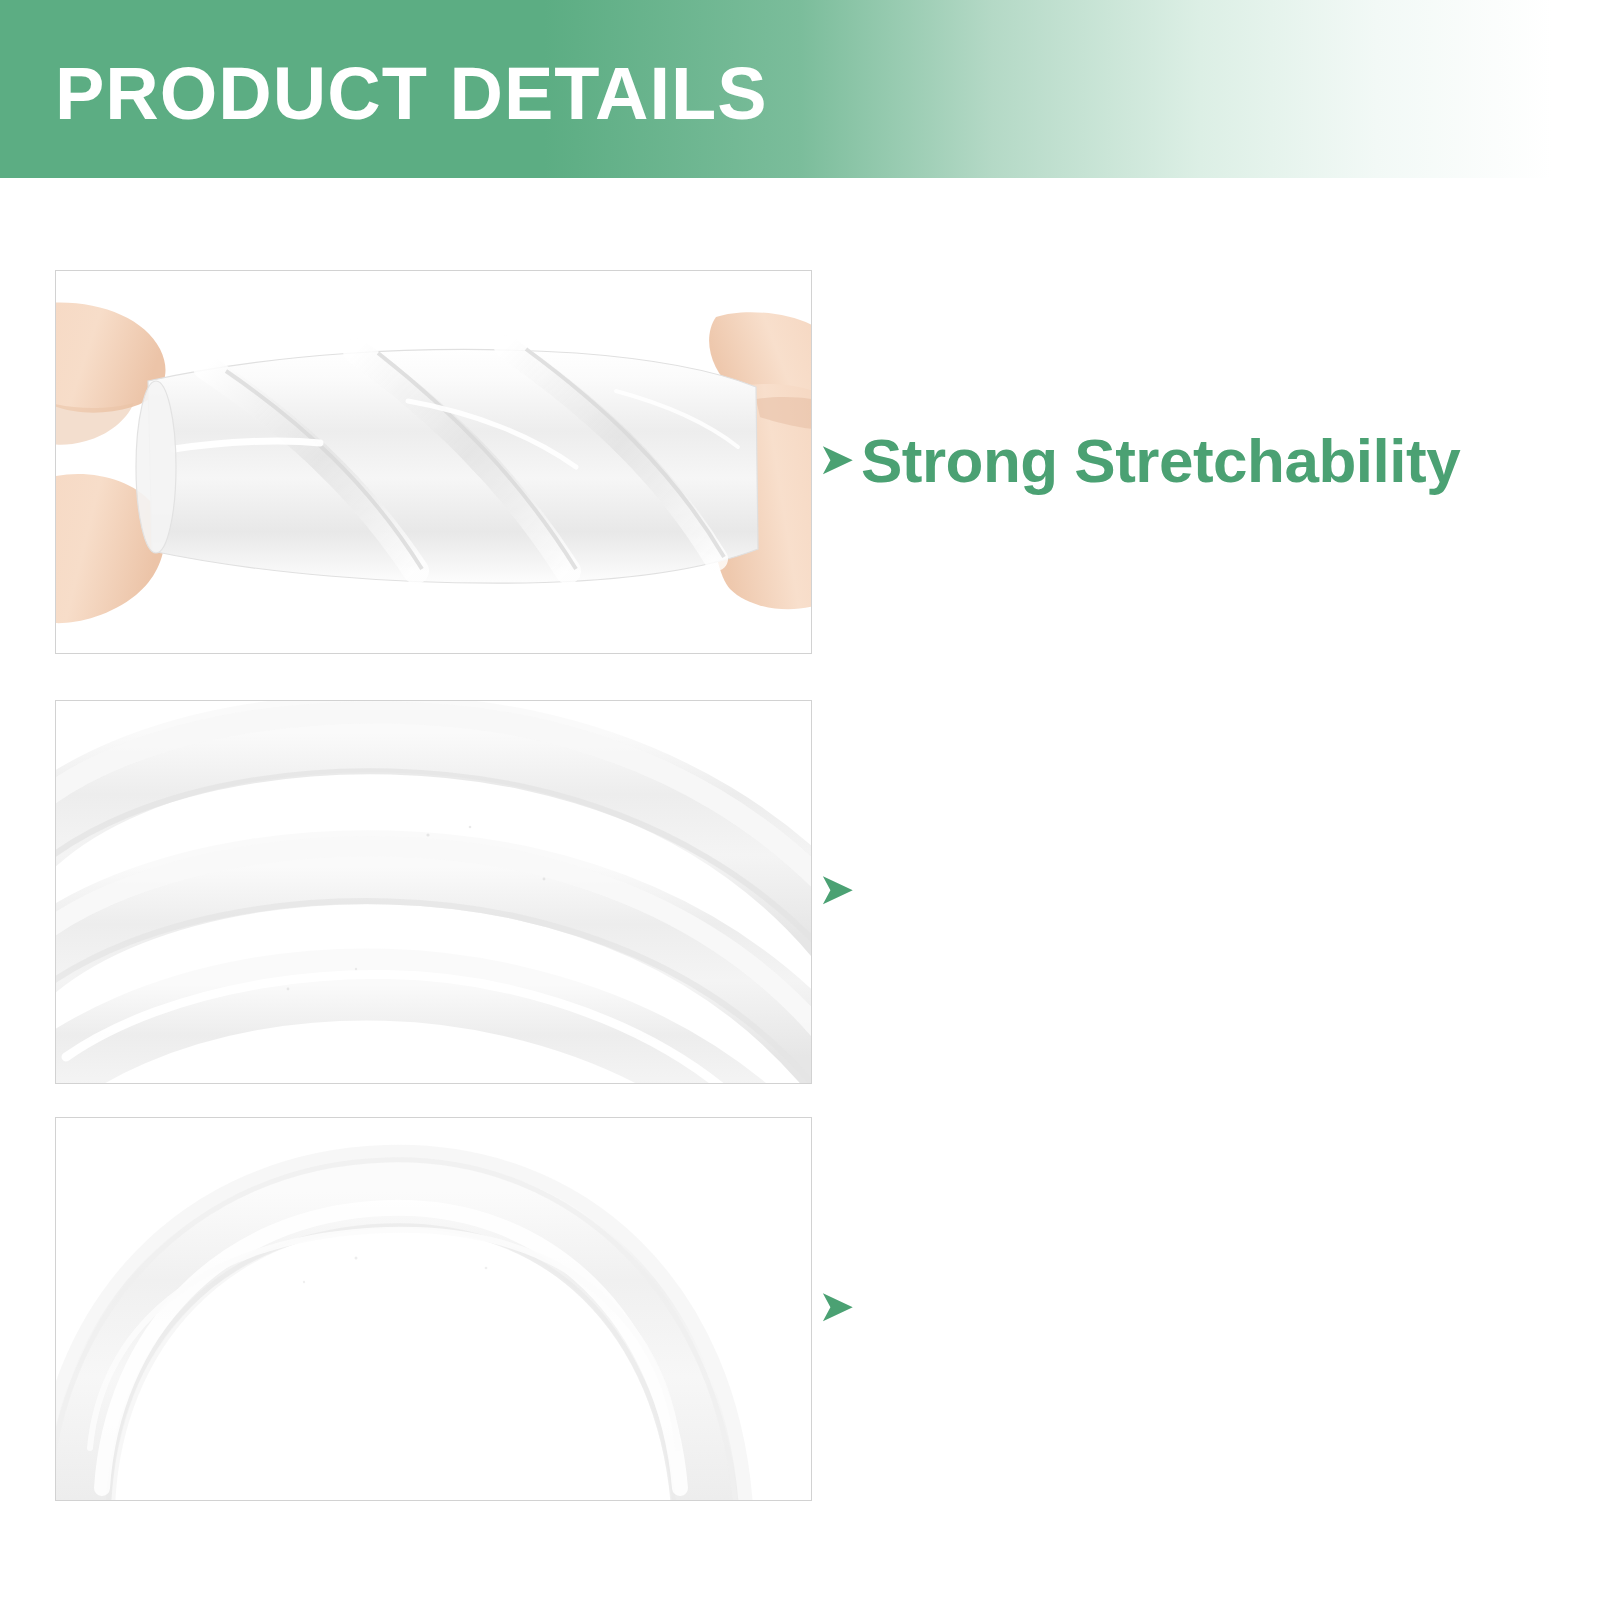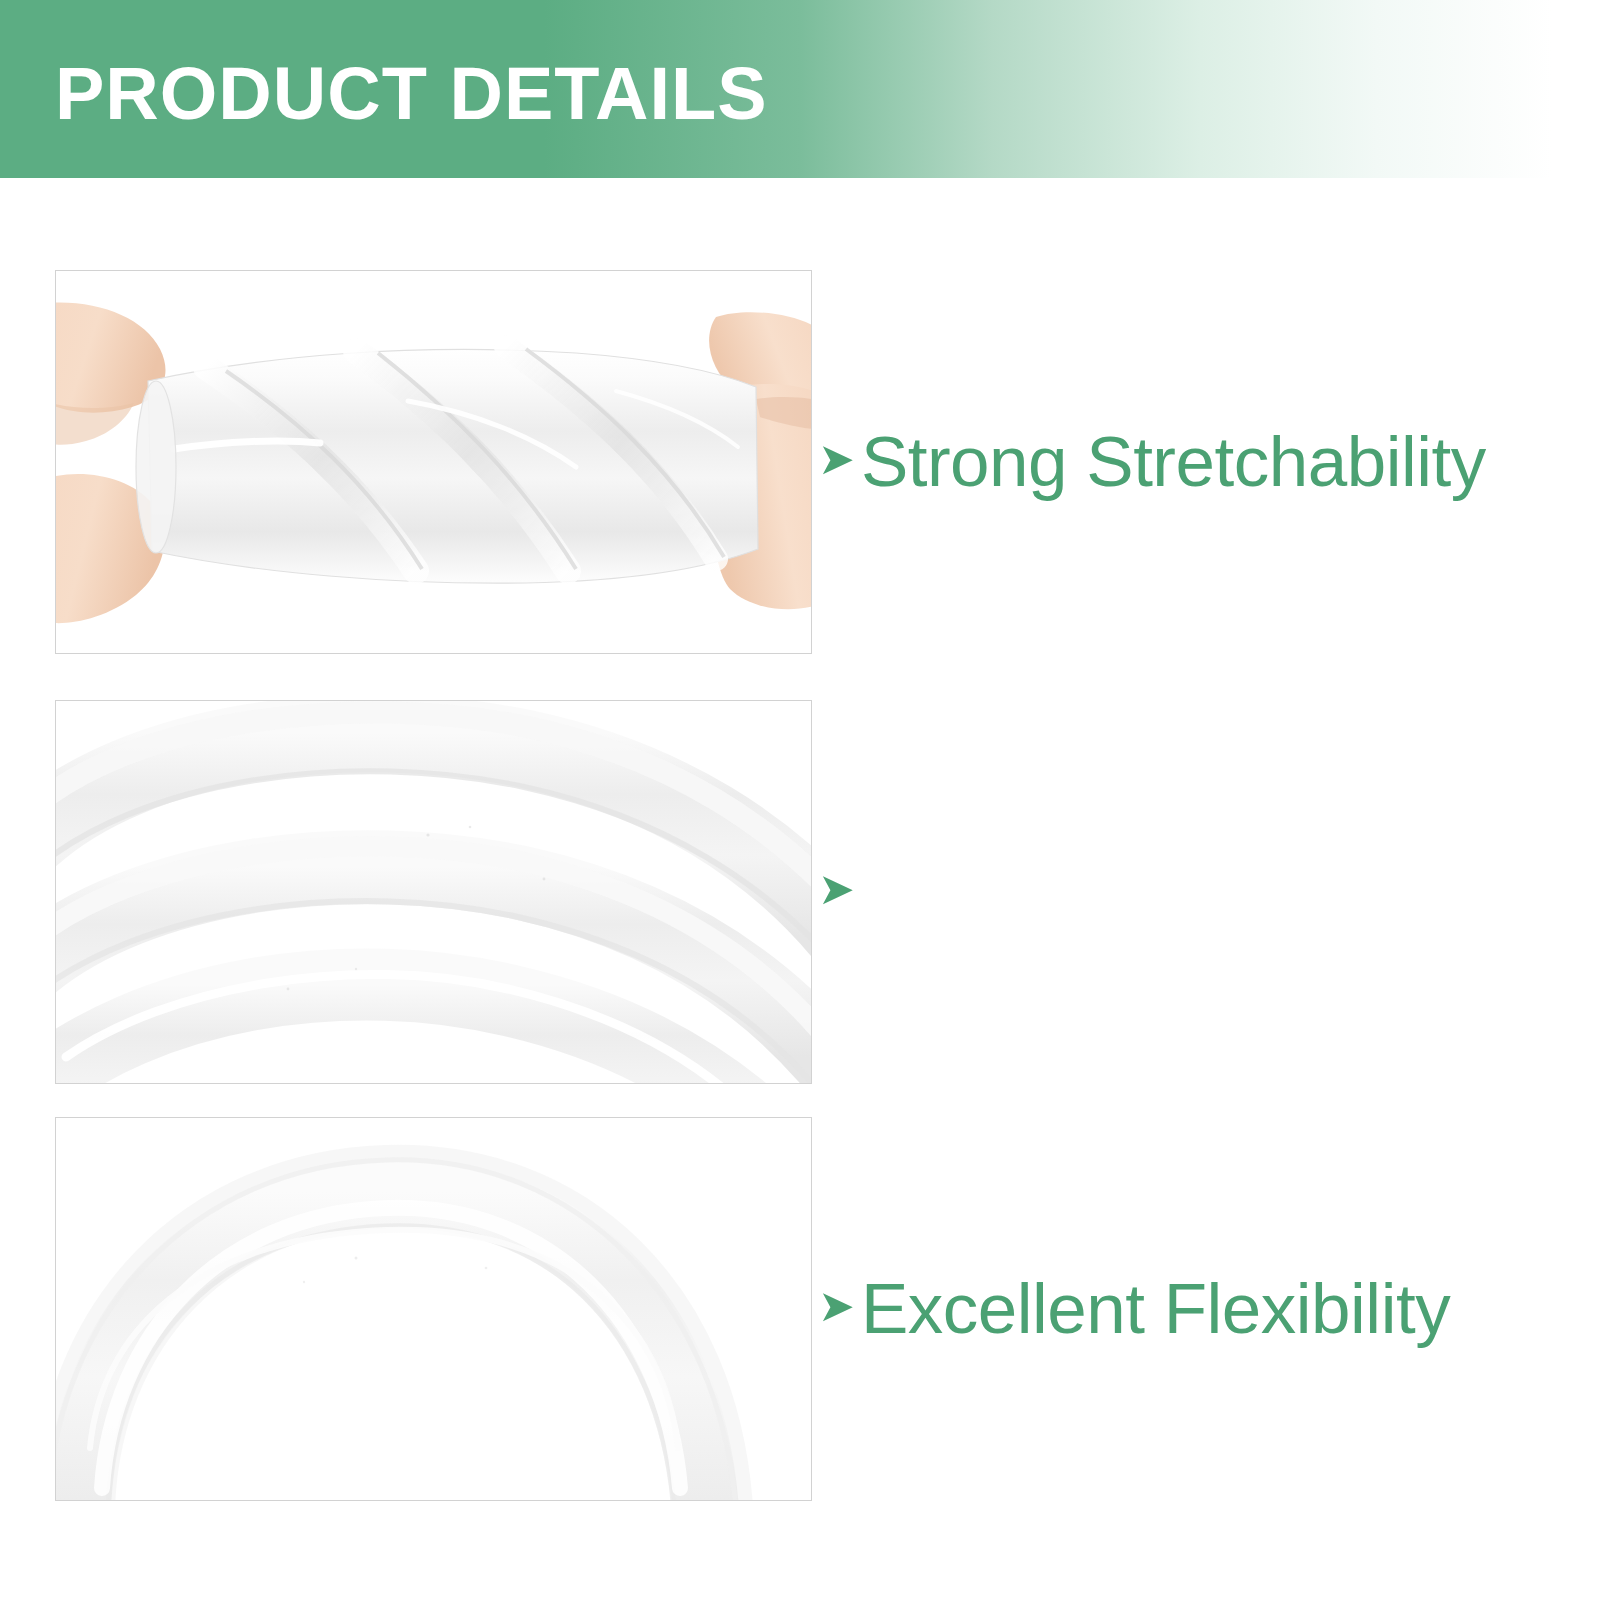--- a/index.html
+++ b/index.html
@@ -82,22 +82,22 @@
   }
   .bullet-arrow {
     display: inline-block;
     font-size: 44px;
     line-height: 1;
     color: #4BA173;
     margin-right: 6px;
     transform: translateY(-2px);
   }
   .label-text {
-    font-size: 71px;
-    font-weight: normal;
+    font-size: 62px;
+    font-weight: bold;
     color: #4BA173;
     line-height: 1;
     letter-spacing: -0.5px;
   }
 </style>
 </head>
 <body>
 
 <div class="header">
   <div class="header-title">PRODUCT DETAILS</div>
@@ -268,15 +268,14 @@
       <g opacity="0.25">
         <circle cx="300" cy="140" r="1.5" fill="#bcbcbc"></circle>
         <circle cx="248" cy="164" r="1.2" fill="#c2c2c2"></circle>
         <circle cx="430" cy="150" r="1.3" fill="#c0c0c0"></circle>
       </g>
     </svg>
   </div>
 
   <div class="feature-label">
     <span class="bullet-arrow">➤</span>
-    <span class="label-text">Excellent Flexibility</span>
   </div>
 </div>
 
 </body></html>

